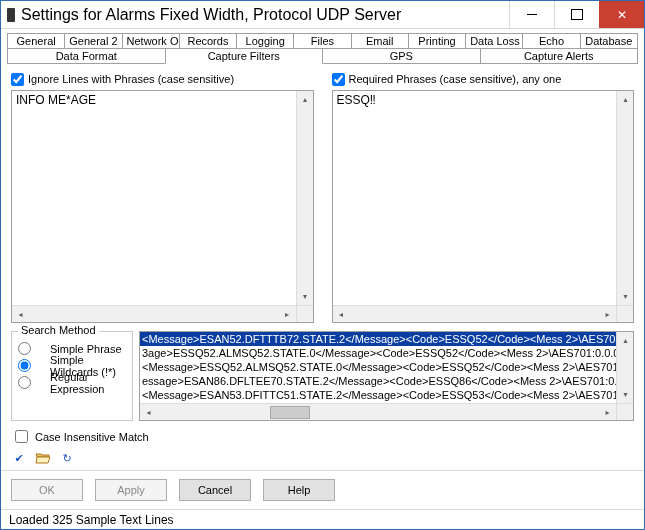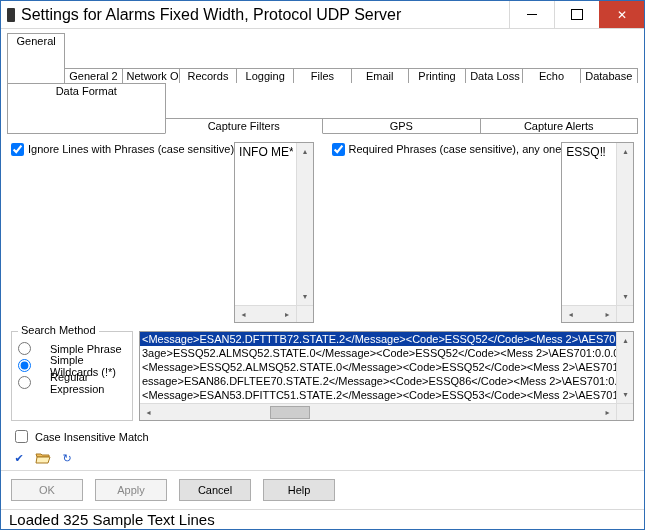--- a/index.html
+++ b/index.html
@@ -61,40 +61,40 @@
     border-bottom: none;
     background: #fff;
     font-size: 11px;
     padding: 1px 4px;
     text-align: center;
     cursor: pointer;
     white-space: nowrap;
     overflow: hidden;
     flex: 1;
   }
-  .tab + .tab { margin-left: -1px; margin-top: 35px; }
+  .tab + .tab { margin-left: -1px; }
   .tab-row2 .tab { border-bottom: 1px solid #a0a0a0; }
   .tab.active { background: #fff; border-bottom: 1px solid #fff; position: relative; z-index:1; }
   .content {
     flex: 1;
     padding: 6px 10px 4px 10px;
     display: flex;
     flex-direction: column;
     overflow: hidden;
   }
   .top-panes {
     display: flex;
     gap: 18px;
     flex: 1;
     min-height: 0;
   }
   .pane {
     flex: 1;
     display: flex;
-    flex-direction: row;
+    flex-direction: column;
     min-height: 0;
   }
   .pane-checkrow {
     display: flex;
     align-items: center;
     gap: 4px;
     height: 18px;
   }
   .pane-checkrow input { margin:0; }
   .multiline-wrap {
@@ -211,21 +211,21 @@
     display:flex; align-items:center; justify-content:center;
     font-size:11px;
     cursor:pointer;
   }
   .btn:disabled, .btn.disabled { color:#888; background:#f4f4f4; cursor:default;}
   .statusbar {
     border-top:1px solid #d9d9d9;
     height:20px;
     display:flex; align-items:center;
     padding-left:8px;
-    font-size:15px;
+    font-size:12px;
   }
 </style>
 </head>
 <body>
 
 <div class="window">
 
   <div class="titlebar">
     <div class="title-icon"></div>
     <div class="title-text">Settings for Alarms Fixed Width, Protocol UDP Server</div>

